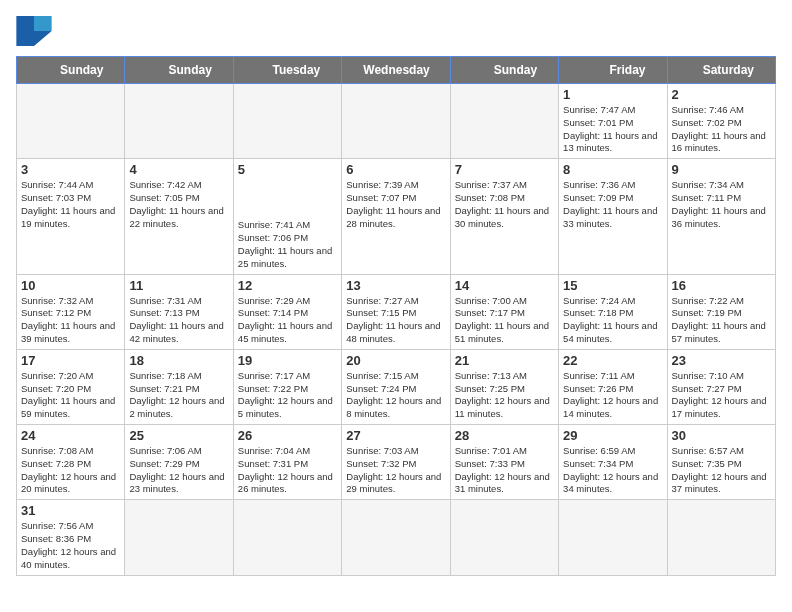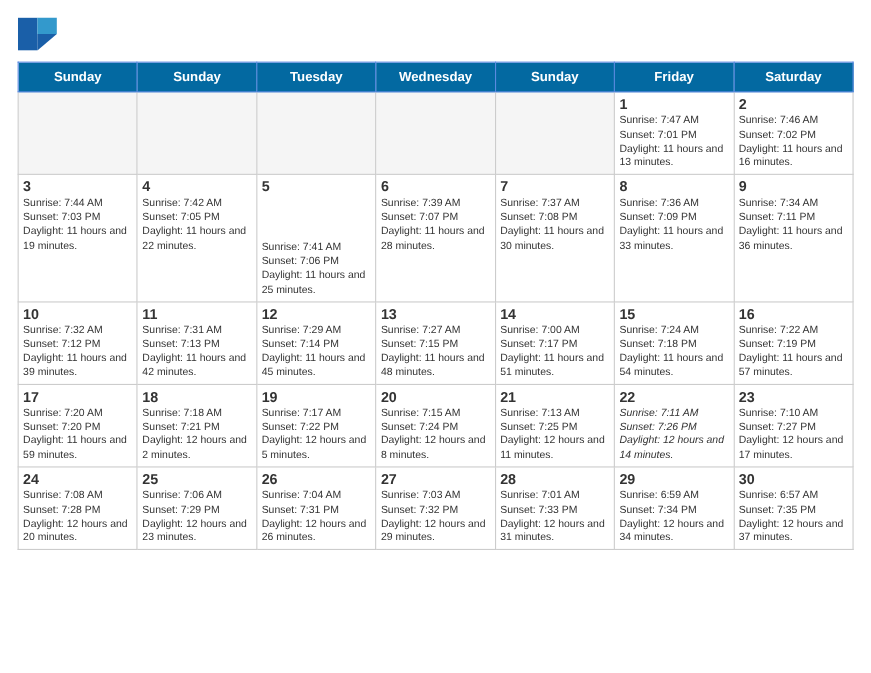--- a/index.html
+++ b/index.html
@@ -45,26 +45,26 @@
     .subtitle {
       font-size: 14px;
       color: #555;
     }
     table {
       width: 100%;
       border-collapse: collapse;
       table-layout: fixed;
     }
     thead tr th {
-      background-color: #0369a1;
+      background-color: #737373;
       color: #fff;
       font-size: 12px;
       font-weight: bold;
-      padding: 6px 3px;
-      text-align: center;
+      padding: 6px 21px;
+      text-align: right;
       border: 1px solid #5a8ae0;
     }
     tbody tr td {
       border: 1px solid #ccc;
       vertical-align: top;
       padding: 3px 4px;
       height: 72px;
       background: #fff;
       font-size: 10px;
       color: #333;
@@ -255,21 +255,21 @@
 Daylight: 12 hours and 8 minutes.</div>
         </td>
         <td>
           <span class="day-number">21</span>
           <div class="day-info" style="white-space: pre-line;">Sunrise: 7:13 AM
 Sunset: 7:25 PM
 Daylight: 12 hours and 11 minutes.</div>
         </td>
         <td>
           <span class="day-number">22</span>
-          <div class="day-info" style="white-space: pre-line; font-style: italic;">Sunrise: 7:11 AM
+          <div class="day-info" style="white-space: pre-line;">Sunrise: 7:11 AM
 Sunset: 7:26 PM
 Daylight: 12 hours and 14 minutes.</div>
         </td>
         <td>
           <span class="day-number">23</span>
           <div class="day-info" style="white-space: pre-line;">Sunrise: 7:10 AM
 Sunset: 7:27 PM
 Daylight: 12 hours and 17 minutes.</div>
         </td>
       </tr>
@@ -310,14 +310,28 @@
 Sunset: 7:34 PM
 Daylight: 12 hours and 34 minutes.</div>
         </td>
         <td>
           <span class="day-number">30</span>
           <div class="day-info" style="white-space: pre-line;">Sunrise: 6:57 AM
 Sunset: 7:35 PM
 Daylight: 12 hours and 37 minutes.</div>
         </td>
       </tr>
+      <tr class="last-row">
+        <td>
+          <span class="day-number">31</span>
+          <div class="day-info" style="white-space: pre-line;">Sunrise: 7:56 AM
+Sunset: 8:36 PM
+Daylight: 12 hours and 40 minutes.</div>
+        </td>
+        <td class="empty-cell"></td>
+        <td class="empty-cell"></td>
+        <td class="empty-cell"></td>
+        <td class="empty-cell"></td>
+        <td class="empty-cell"></td>
+        <td class="empty-cell"></td>
+      </tr>
     </tbody>
 </table>
 
 </body></html>

